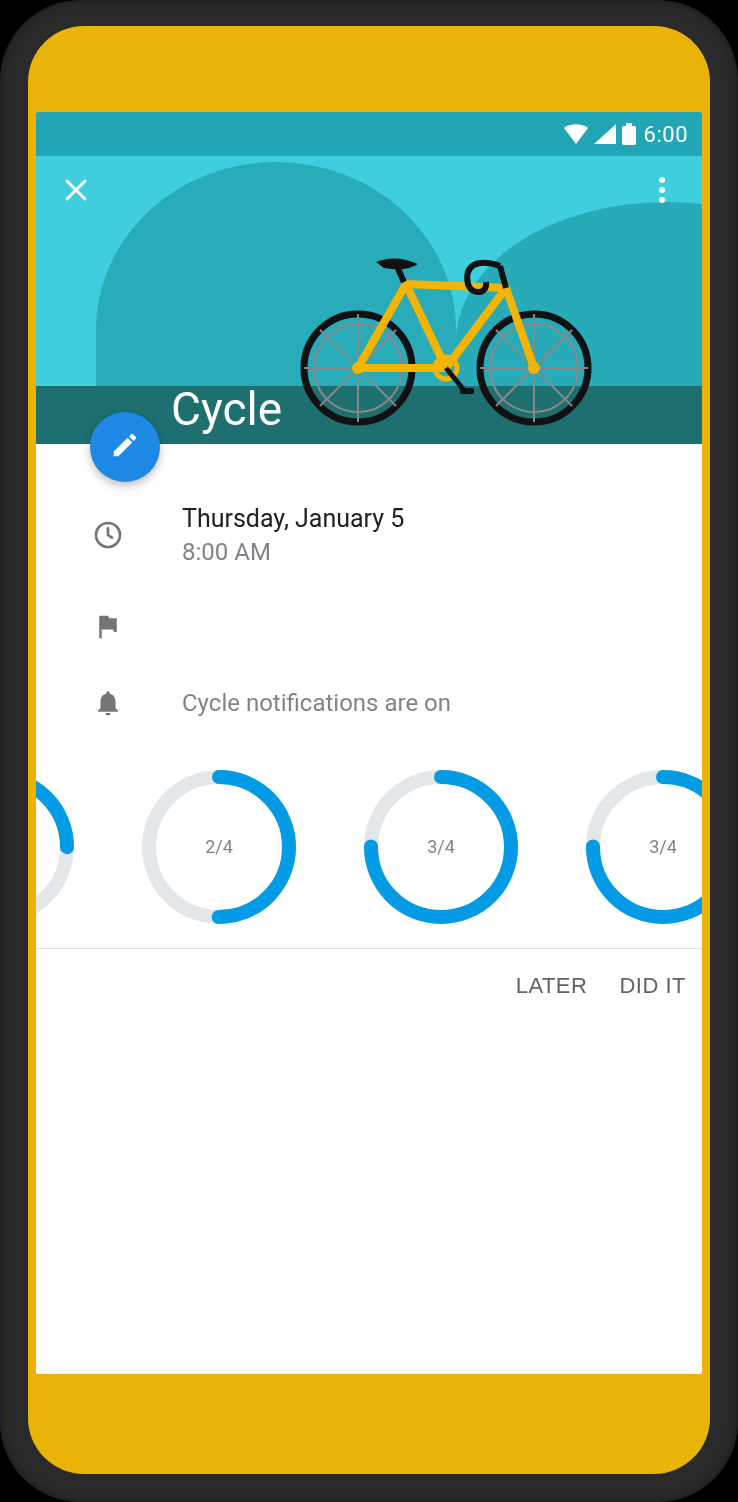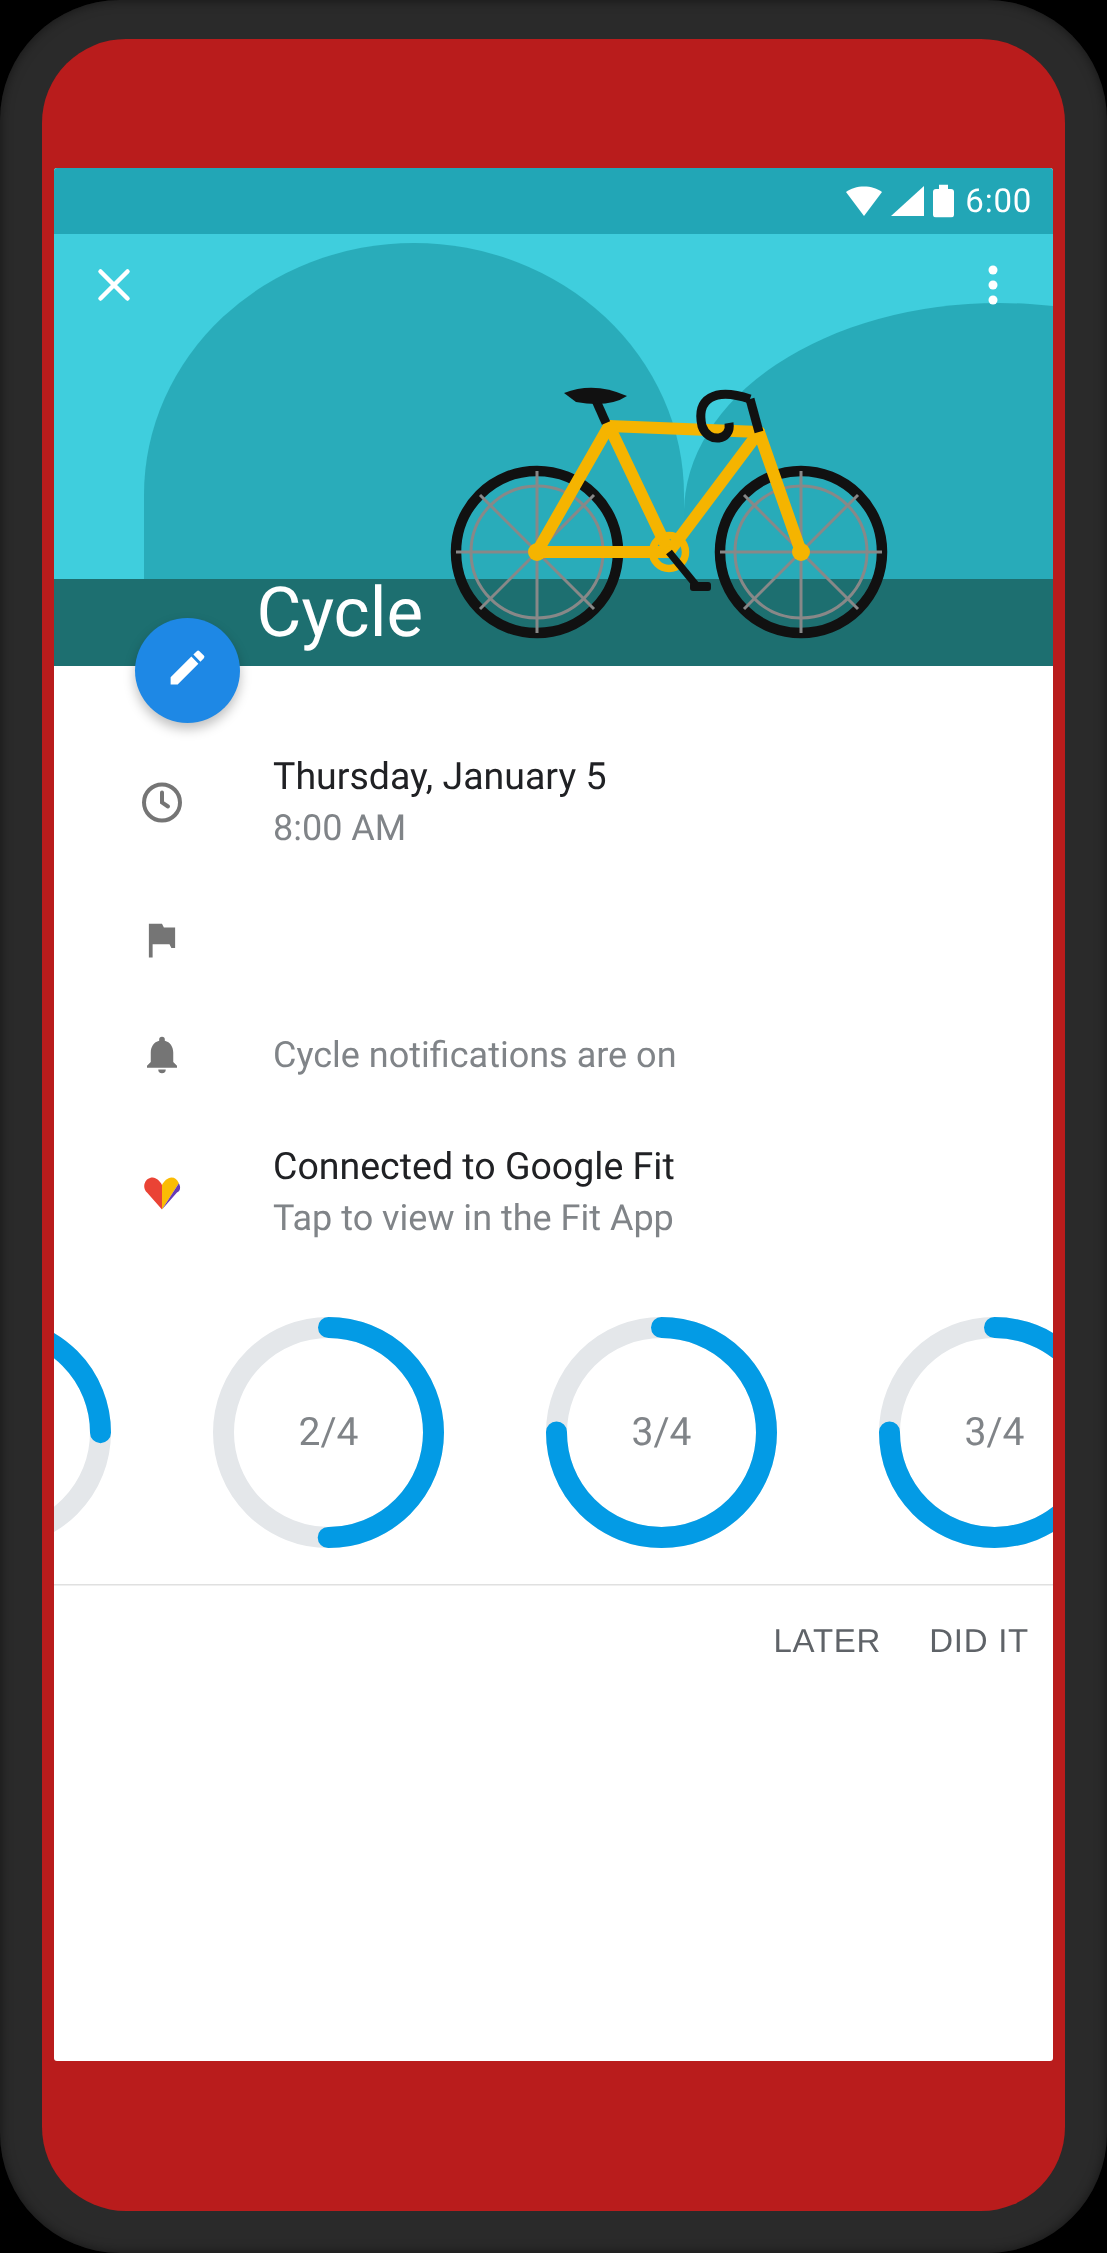--- a/index.html
+++ b/index.html
@@ -16,21 +16,21 @@
     height: 1502px;
     background: #2a2a2a;
     border-radius: 80px;
     padding: 26px 28px 28px 28px;
     position: relative;
     box-shadow: inset 0 0 8px rgba(0,0,0,0.5);
   }
   .phone-inner {
     width: 100%;
     height: 100%;
-    background: #b91c1c;
+    background: #eab308;
     border-radius: 56px;
     padding: 86px 8px 100px 8px;
     position: relative;
   }
   .camera {
     position: absolute;
     top: 56px; left: 120px;
     width: 26px; height: 26px;
     background: radial-gradient(circle at 35% 35%, #3c4a5a 0%, #101418 55%, #000 100%);
     border-radius: 50%;
@@ -198,21 +198,21 @@
     position: relative;
     flex: 0 0 auto;
   }
   .ring svg { transform: rotate(-90deg); }
   .ring .rlabel {
     position: absolute;
     inset: 0;
     display: flex;
     align-items: center;
     justify-content: center;
-    font-size: 26px;
+    font-size: 18px;
     color: #808488;
   }
 
   
   .actions {
     border-top: 1px solid #e0e0e0;
     display: flex;
     justify-content: flex-end;
     gap: 32px;
     padding: 24px 16px;
@@ -376,33 +376,20 @@
           <div class="icon">
             <svg width="30" height="30" viewBox="0 0 24 24">
                 <path fill="#757575" d="M12 22a2 2 0 0 0 2-2h-4a2 2 0 0 0 2 2zm6-6V11c0-3.07-1.63-5.64-4.5-6.32V4a1.5 1.5 0 1 0-3 0v.68C7.63 5.36 6 7.92 6 11v5l-2 2v1h16v-1l-2-2z"></path>
               </svg>
           </div>
           <div class="texts">
             <div class="secondary">Cycle notifications are on</div>
           </div>
         </div>
 
-        <div class="row">
-          <div class="icon">
-            <svg width="30" height="30" viewBox="0 0 24 24">
-              <path fill="#ea4335" d="M12 21 L4 12 C1 9 3 4 7 4 C9 4 11 6 12 8 Z"></path>
-              <path fill="#fbbc04" d="M12 21 L12 8 C13 6 15 4 17 4 C19 4 20 5 21 7 Z"></path>
-              <path fill="#673ab7" d="M12 21 L21 7 C22 9 22 11 20 12 Z"></path>
-            </svg>
-          </div>
-          <div class="texts">
-            <div class="primary">Connected to Google Fit</div>
-            <div class="secondary">Tap to view in the Fit App</div>
-          </div>
-        </div>
 
         <div class="rings" id="rings-container">
 
         <div class="ring"><svg width="162" height="162" viewBox="0 0 162 162">
                 <circle cx="81" cy="81" r="70" fill="none" stroke="#e4e7ea" stroke-width="14"></circle>
                 <circle cx="81" cy="81" r="70" fill="none" stroke="#039be5" stroke-width="14" stroke-linecap="round" stroke-dasharray="109.95574287564276 439.822971502571"></circle>
               </svg><div class="rlabel">1/4</div></div>
             <div class="ring"><svg width="162" height="162" viewBox="0 0 162 162">
                 <circle cx="81" cy="81" r="70" fill="none" stroke="#e4e7ea" stroke-width="14"></circle>
                 <circle cx="81" cy="81" r="70" fill="none" stroke="#039be5" stroke-width="14" stroke-linecap="round" stroke-dasharray="219.9114857512855 439.822971502571"></circle>

